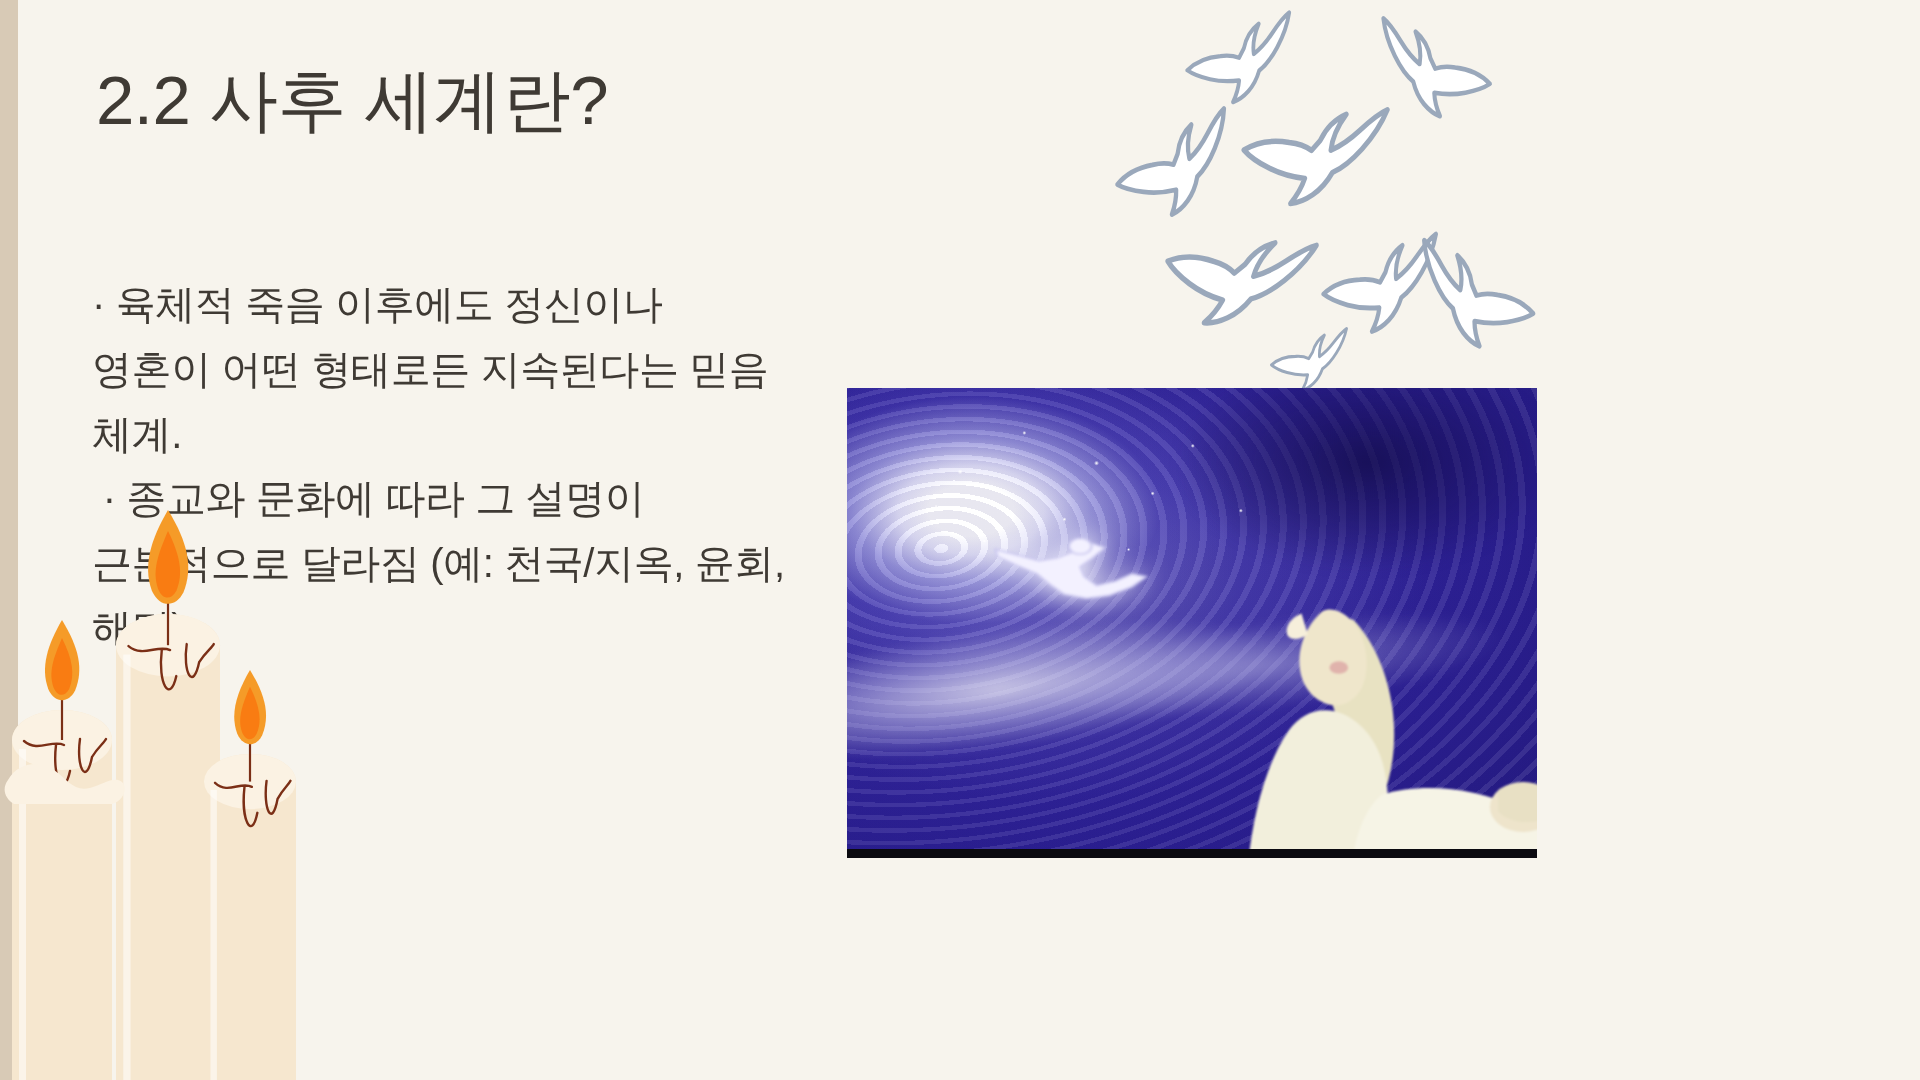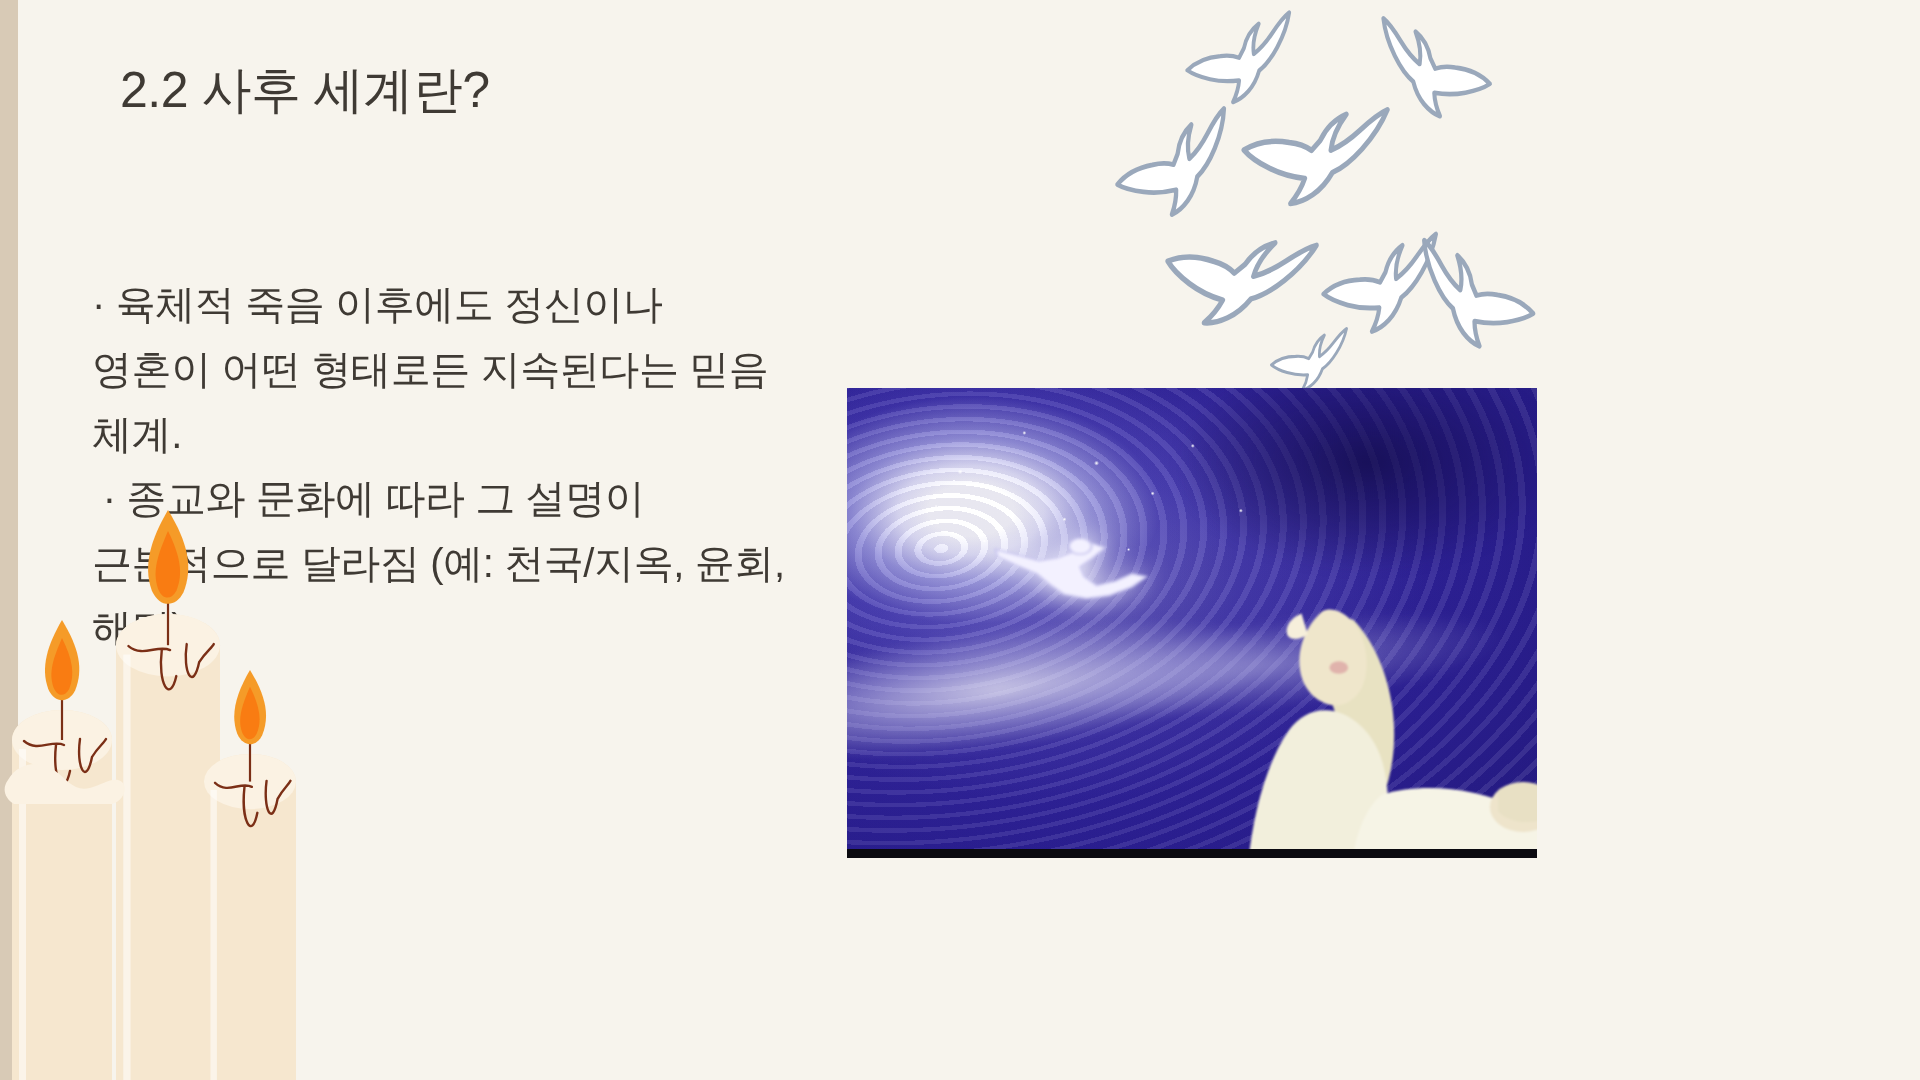--- a/index.html
+++ b/index.html
@@ -25,26 +25,25 @@
     left: 0;
     top: 0;
     width: 18px;
     height: 1080px;
     background: #d8cab6;
   }
   .title {
     position: absolute;
     left: 96px;
     top: 62px;
-    font-size: 50px;
+    font-size: 69px;
     line-height: 1.12;
     color: #3f3a34;
     letter-spacing: -0.5px;
     white-space: nowrap;
-    margin-left: 24px;
   }
   .body-text {
     position: absolute;
     left: 92px;
     top: 272px;
     width: 700px;
     font-size: 40px;
     line-height: 1.62;
     color: #3f3a34;
     letter-spacing: -0.4px;

